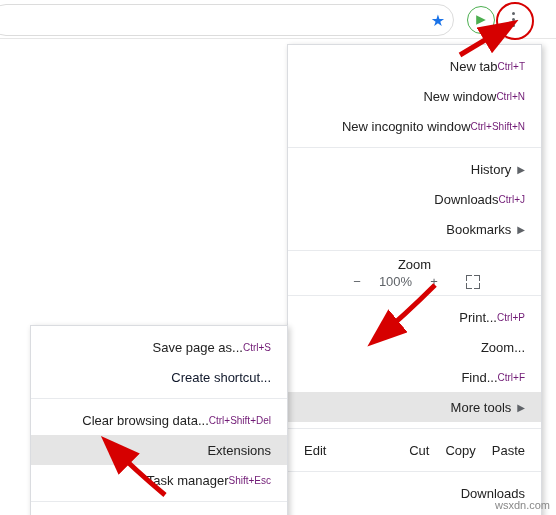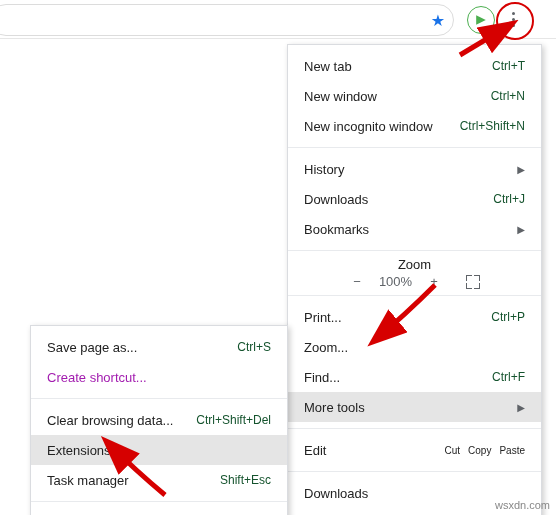--- a/index.html
+++ b/index.html
@@ -9,40 +9,40 @@
 .star{position:absolute;right:8px;top:6px;color:#1a73e8;font-size:16px;}
 .ext-icon{position:absolute;top:6px;left:467px;width:26px;height:26px;border:1px solid #4caf50;border-radius:50%;display:flex;align-items:center;justify-content:center;}
 .ext-icon svg{width:12px;height:12px;fill:#4caf50;}
 .kebab{position:absolute;top:6px;left:500px;width:26px;height:26px;border-radius:50%;display:flex;align-items:center;justify-content:center;cursor:pointer;}
 .kebab-dots{display:flex;flex-direction:column;gap:3px;}
 .kebab-dots span{width:3px;height:3px;background:#5f6368;border-radius:50%;}
 .kebab-hl{position:absolute;top:2px;left:496px;width:34px;height:34px;border:2px solid #d60000;border-radius:50%;pointer-events:none;}
 .menu{position:absolute;background:#fff;border:1px solid #dadce0;box-shadow:2px 2px 6px rgba(0,0,0,.2);padding:6px 0;}
 .main-menu{top:44px;left:287px;width:253px;}
 .sub-menu{top:325px;left:30px;width:256px;}
-.row{display:flex;align-items:center;height:30px;padding:0 16px;white-space:nowrap;cursor:default;}
+.row{display:flex;align-items:center;height:30px;padding:0 16px;white-space:nowrap;cursor:default;text-align:right;}
 .row.hover{background:#e5e5e5;}
 .row .lbl{flex:1;}
-.row .sc{color:#14532d;font-size:12px;}
+.row .sc{color:#701a75;font-size:10px;}
 .row .arrow{color:#5f6368;font-size:10px;margin-left:6px;}
 .sep{height:1px;background:#e8eaed;margin:6px 0;}
-.disabled{color:#a21caf;}
+.disabled{color:#0f172a;}
 .zoom-row{display:flex;align-items:center;height:32px;padding:0 16px;flex-direction:column;}
 .zoom-row .zl{flex:1;}
 .zoom-ctrl{display:flex;align-items:center;gap:14px;color:#5f6368;}
 .zoom-ctrl .btn{cursor:pointer;padding:0 4px;}
 .fullsc{display:flex;gap:2px;width:14px;height:14px;flex-wrap:wrap;margin-left:10px;}
 .fullsc i{width:5px;height:5px;border:1px solid #5f6368;}
 .fullsc i:nth-child(1){border-right:none;border-bottom:none;}
 .fullsc i:nth-child(2){border-left:none;border-bottom:none;}
 .fullsc i:nth-child(3){border-right:none;border-top:none;}
 .fullsc i:nth-child(4){border-left:none;border-top:none;}
 .edit-row{display:flex;align-items:center;height:30px;padding:0 16px;}
 .edit-row .el{flex:1;}
-.edit-row .eb{color:#222;margin-left:8px;cursor:pointer;font-size:10px;}
+.edit-row .eb{color:#222;margin-left:16px;cursor:pointer;font-size:13px;}
 .arrow-ann{position:absolute;pointer-events:none;}
 .arrow-ann svg{overflow:visible;}
 .watermark{position:absolute;bottom:4px;right:6px;font-size:11px;color:#888;}
 </style>
 </head>
 <body>
 <div class="stage">
 
 <div class="toolbar">
   <div class="omnibox">

